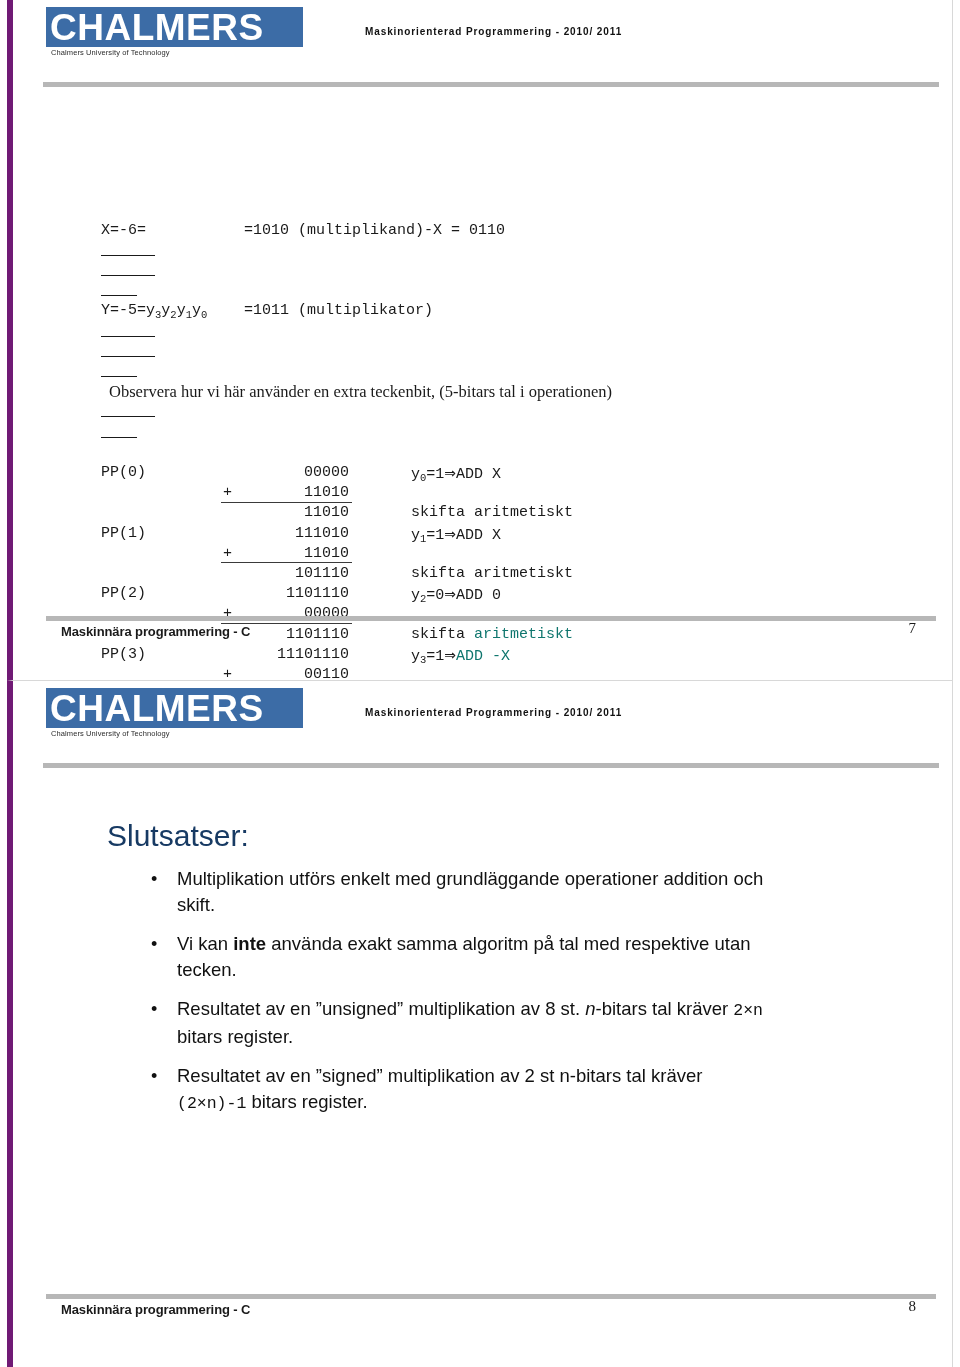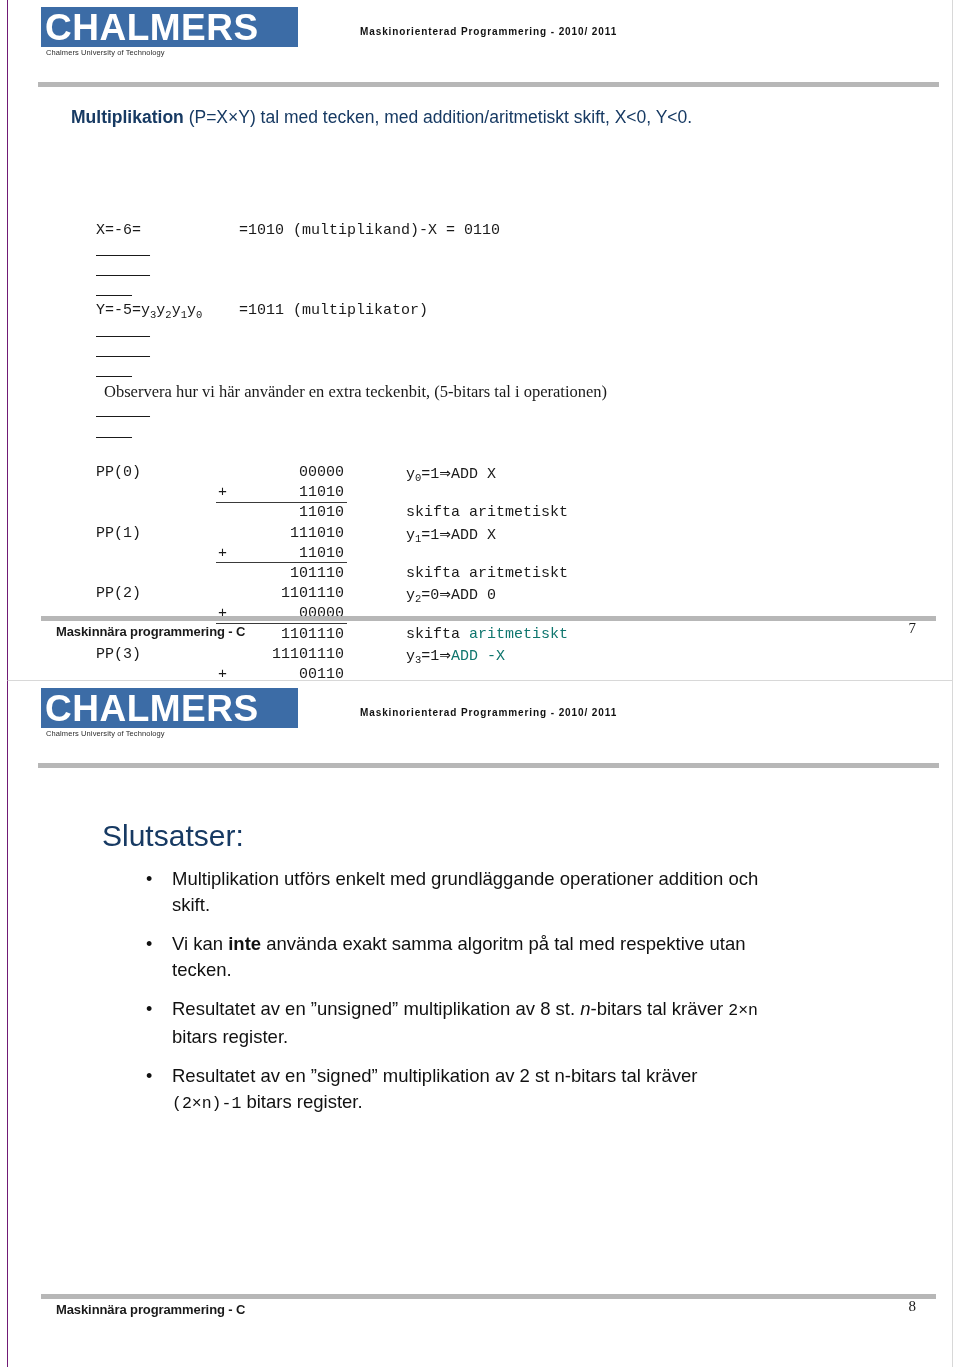--- a/index.html
+++ b/index.html
@@ -13,21 +13,21 @@
     font-family: "Liberation Sans", sans-serif;
     color: #000;
     position: relative;
     overflow: hidden;
   }
   .page {
     position: absolute;
     left: 7px;
     width: 946px;
     background: #fff;
-    border-left: 1px solid #701a75;
+    border-left: 6px solid #701a75;
     border-right: 1px solid #d8d8d8;
     box-sizing: border-box;
   }
   #page-1 { top: 0; height: 681px; border-bottom: 1px solid #d8d8d8; }
   #page-2 { top: 681px; height: 686px; }
 
   
   .slide-header {
     position: relative;
     height: 66px;
@@ -212,23 +212,20 @@
     <div class="logo">
       <div class="logo-box">
         <div class="logo-word">CHALMERS</div>
       </div>
       <div class="logo-sub">Chalmers University of Technology</div>
     </div>
     <div class="course-title">Maskinorienterad Programmering - 2010/ 2011</div>
     <div class="header-rule"></div>
   </div>
 
-  <div class="slide-title">
-    <b>Multiplikation</b><span> (P=X×Y) tal med tecken, med addition/aritmetiskt skift, X&lt;0, Y&lt;0.</span>
-  </div>
 
   <div class="code-block">
 
     <div class="row">
       <span class="c-label">X=-6=</span>
       <span class="c-num">=1010 (multiplikand)-X = 0110</span>
     </div>
 
     <div class="row">
       <span class="c-label"><span>Y=-5=y</span><sub>3</sub><span>y</span><sub>2</sub><span>y</span><sub>1</sub><span>y</span><sub>0</sub></span>

